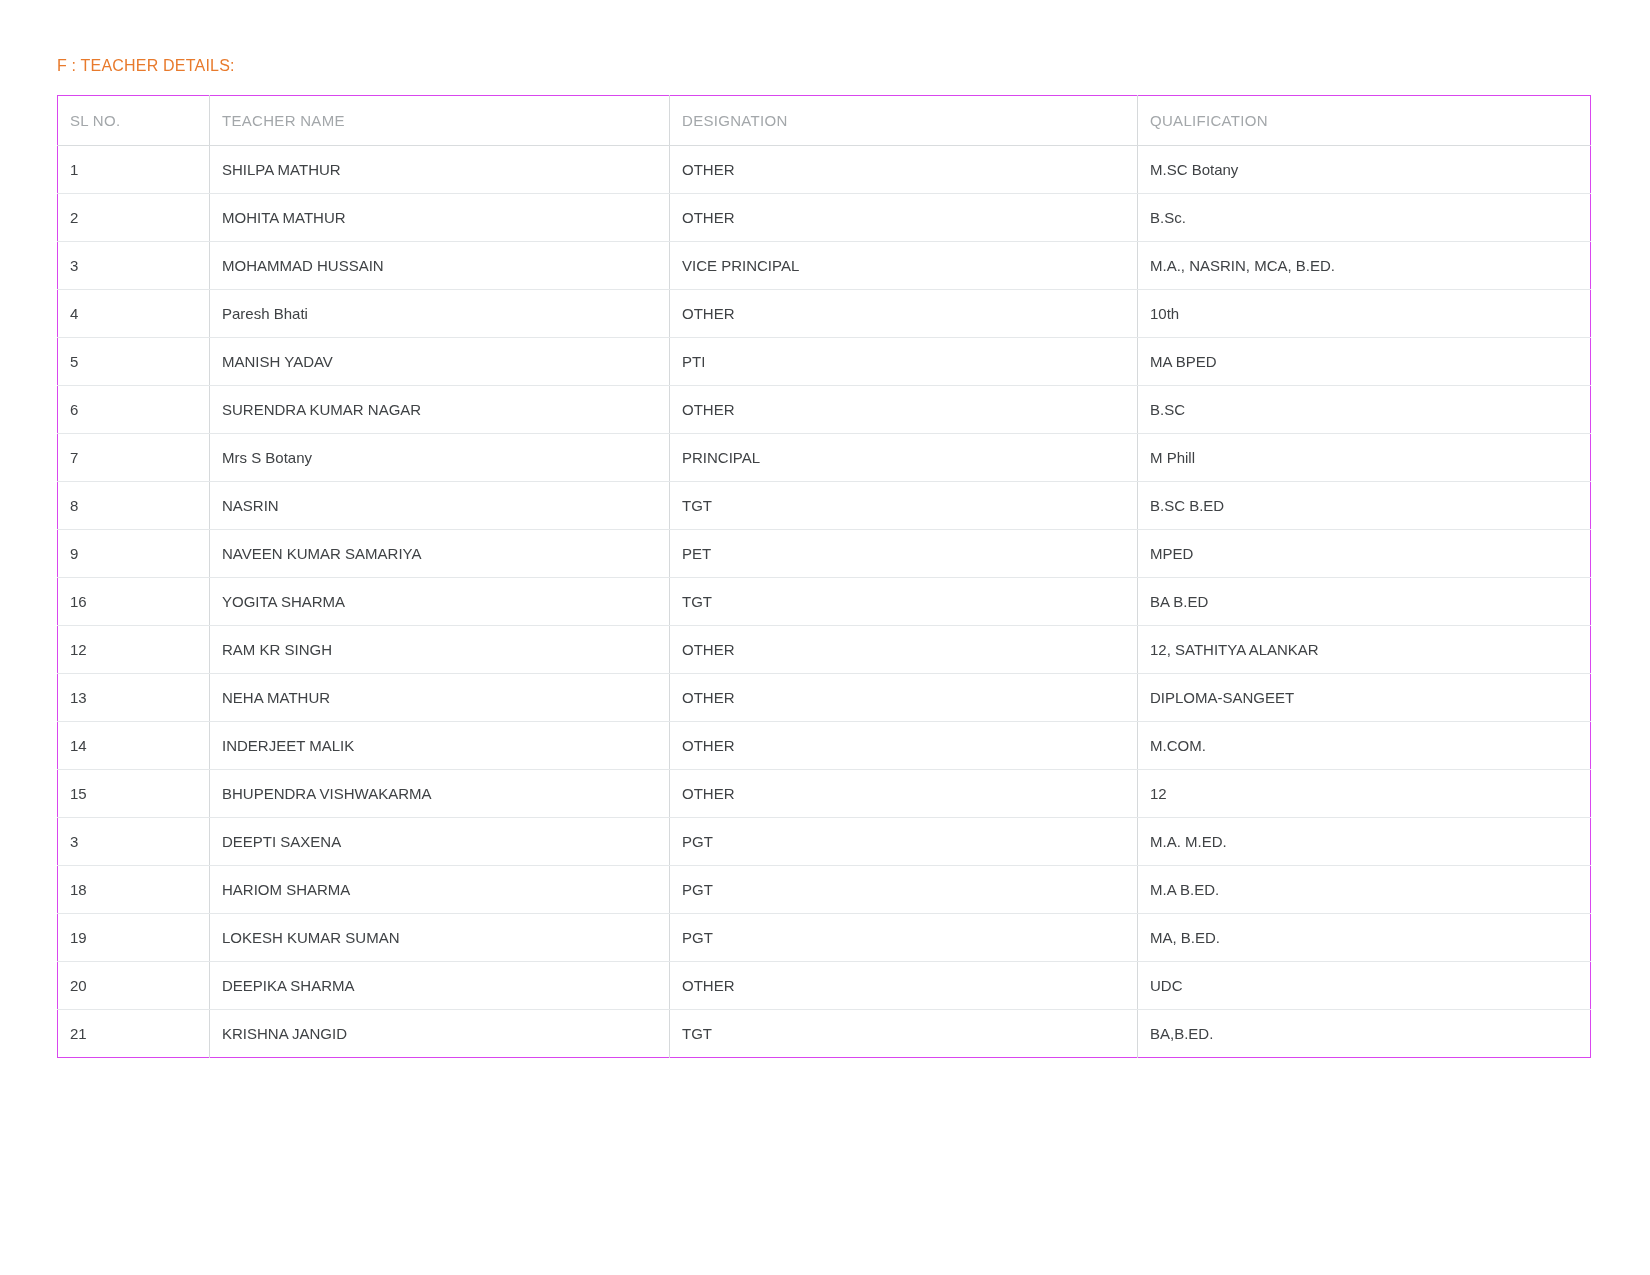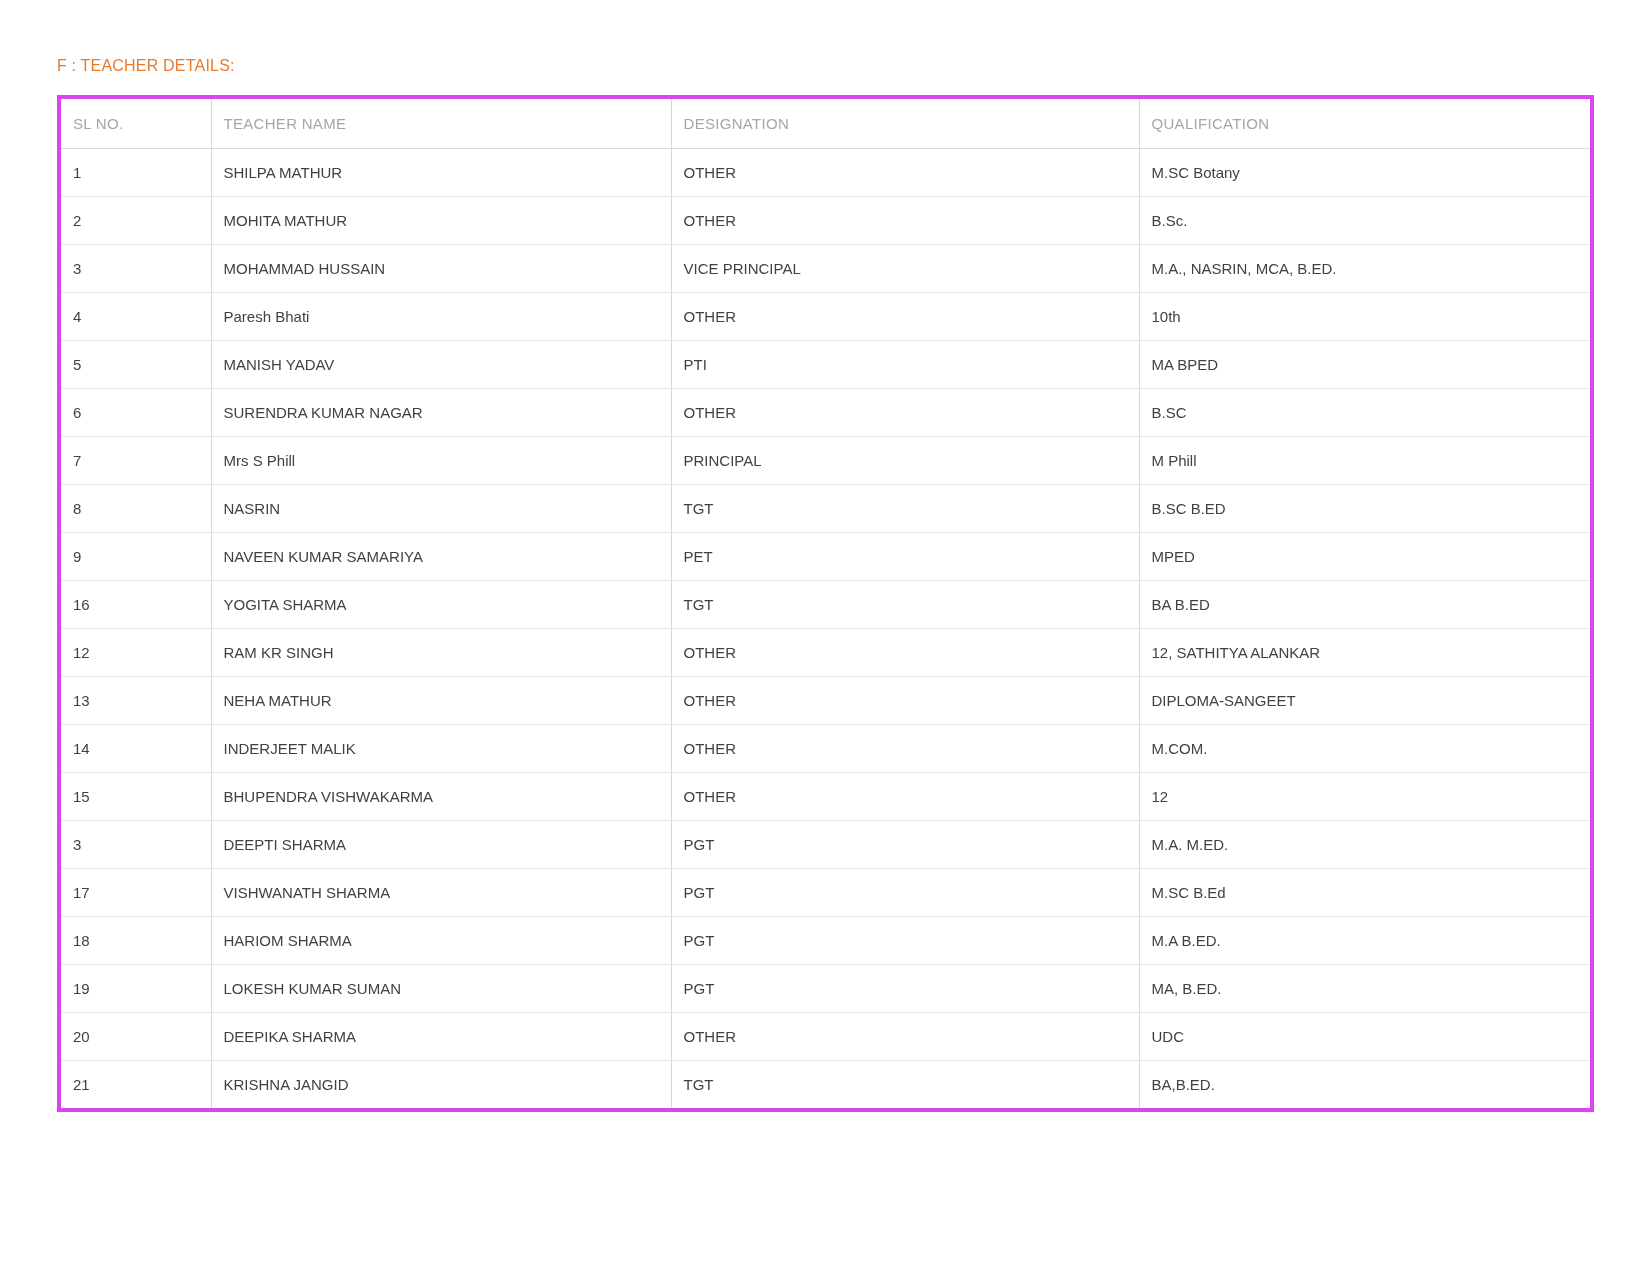--- a/index.html
+++ b/index.html
@@ -31,21 +31,21 @@
   .table-wrap {
     position: absolute;
     left: 57px;
     top: 95px;
     width: 1534px;
   }
   table.teachers {
     width: 100%;
     border-collapse: collapse;
     table-layout: fixed;
-    border: 4px solid #d946ef;
+    border: 1px solid #d946ef;
     background: #ffffff;
   }
   table.teachers col.c-sl   { width: 152px; }
   table.teachers col.c-name { width: 460px; }
   table.teachers col.c-des  { width: 468px; }
   table.teachers col.c-qual { width: 453px; }
   table.teachers th {
     height: 49px;
     padding: 0 10px 0 12px;
     text-align: left;
@@ -130,21 +130,21 @@
       <td>MA BPED</td>
     </tr>
           <tr>
       <td>6</td>
       <td>SURENDRA KUMAR NAGAR</td>
       <td>OTHER</td>
       <td>B.SC</td>
     </tr>
           <tr>
       <td>7</td>
-      <td>Mrs S Phill</td>
+      <td>Mrs S Botany</td>
       <td>PRINCIPAL</td>
       <td>M Phill</td>
     </tr>
           <tr>
       <td>8</td>
       <td>NASRIN</td>
       <td>TGT</td>
       <td>B.SC B.ED</td>
     </tr>
           <tr>
@@ -178,29 +178,23 @@
       <td>M.COM.</td>
     </tr>
           <tr>
       <td>15</td>
       <td>BHUPENDRA VISHWAKARMA</td>
       <td>OTHER</td>
       <td>12</td>
     </tr>
           <tr>
       <td>3</td>
-      <td>DEEPTI SHARMA</td>
+      <td>DEEPTI SAXENA</td>
       <td>PGT</td>
       <td>M.A. M.ED.</td>
-    </tr>
-          <tr>
-      <td>17</td>
-      <td>VISHWANATH SHARMA</td>
-      <td>PGT</td>
-      <td>M.SC B.Ed</td>
     </tr>
           <tr>
       <td>18</td>
       <td>HARIOM SHARMA</td>
       <td>PGT</td>
       <td>M.A B.ED.</td>
     </tr>
           <tr>
       <td>19</td>
       <td>LOKESH KUMAR SUMAN</td>

